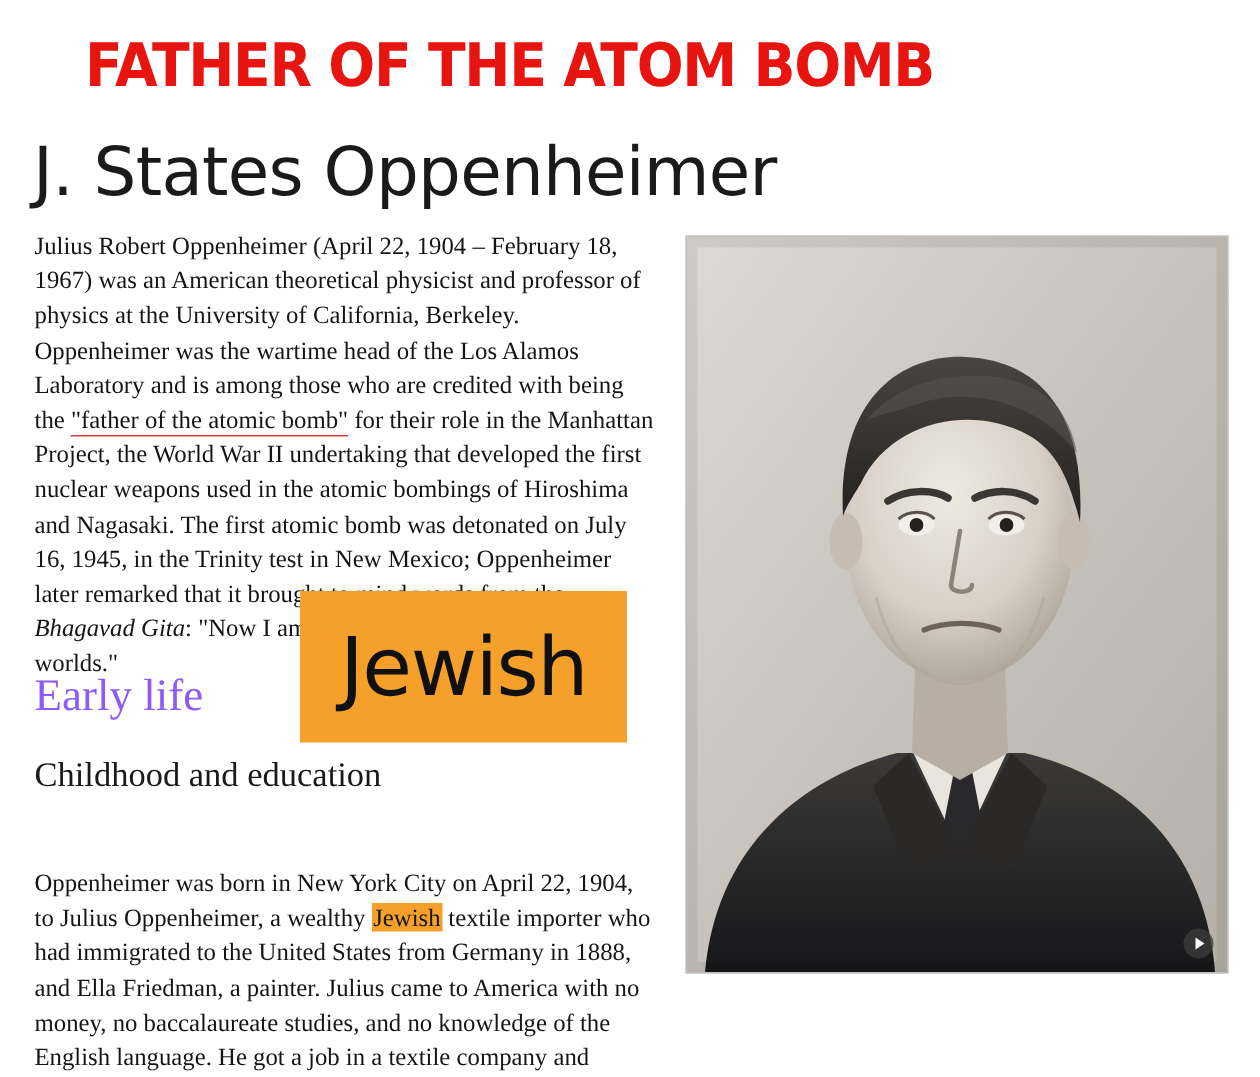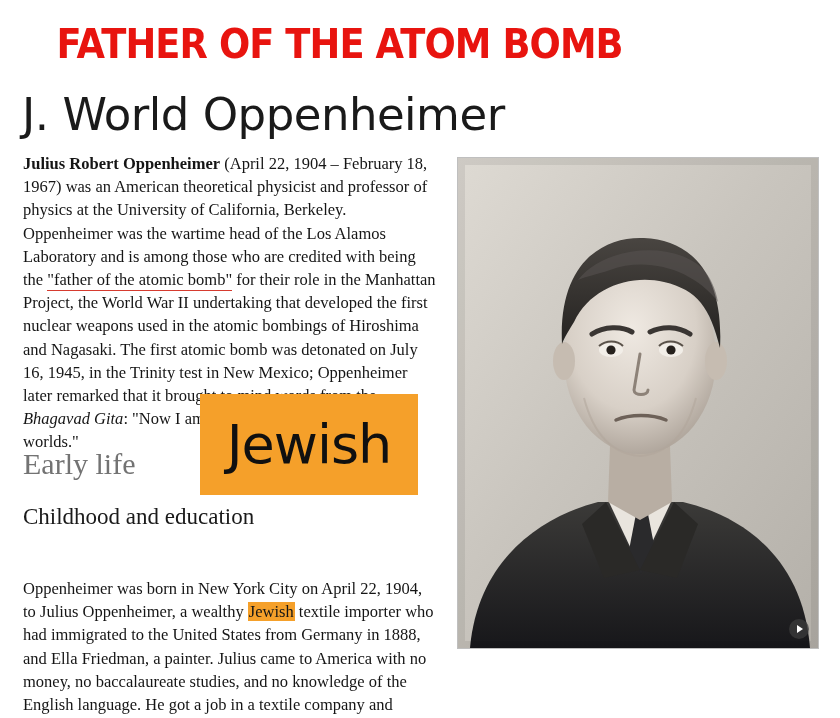--- a/index.html
+++ b/index.html
@@ -59,42 +59,42 @@
   }
   .para {
     font-family: "Liberation Serif", serif;
     font-size: 16.5px;
     line-height: 23.2px;
     color: #151515;
     text-align: left;
     margin: 0;
   }
   .para b {
-    font-weight: bold;
+    font-weight: normal;
     text-align: right;
   }
   .para i {
   }
   .link-underline {
     color: #151515;
     text-decoration: none;
     border-bottom: 1.6px solid #d63b2f;
     padding-bottom: 1px;
   }
 
   
   .section-h2 {
     position: absolute;
     left: 23px;
     top: 445px;
     font-family: "Liberation Serif", serif;
     font-weight: 400;
     font-size: 30px;
     line-height: 38px;
-    color: #737373;
+    color: #8b5cf6;
   }
   .section-h3 {
     position: absolute;
     left: 23px;
     top: 502px;
     font-family: "Liberation Serif", serif;
     font-weight: 400;
     font-size: 23px;
     line-height: 30px;
     color: #1a1a1a;
@@ -171,21 +171,21 @@
     margin-left: 2px;
   }
 </style>
 </head>
 <body>
 
 <div class="banner">
   <span class="banner-text">FATHER OF THE ATOM BOMB</span>
 </div>
 
-<div class="page-title">J. World Oppenheimer</div>
+<div class="page-title">J. States Oppenheimer</div>
 
 <div class="article">
   <p class="para"><b>Julius Robert Oppenheimer</b><span> (April 22, 1904 – February 18, 1967)</span><span> was an American theoretical physicist and professor of physics at the University of California, Berkeley. Oppenheimer was the wartime head of the Los Alamos Laboratory and is among those who are credited with being the </span><a class="link-underline" href="#">"father of the atomic bomb"</a><span> for their role in the Manhattan Project, the World War II undertaking that developed the first nuclear weapons used in the atomic bombings of Hiroshima and Nagasaki. The first atomic bomb was detonated on July 16, 1945, in the Trinity test in New Mexico; Oppenheimer later remarked that it brought to mind words from the </span><i>Bhagavad Gita</i><span>: "Now I am become Death, the destroyer of worlds."</span></p>
 </div>
 
 <div class="jewish-block">
   <span class="jewish-block-text">Jewish</span>
 </div>
 
 <div class="section-h2">Early life</div>

